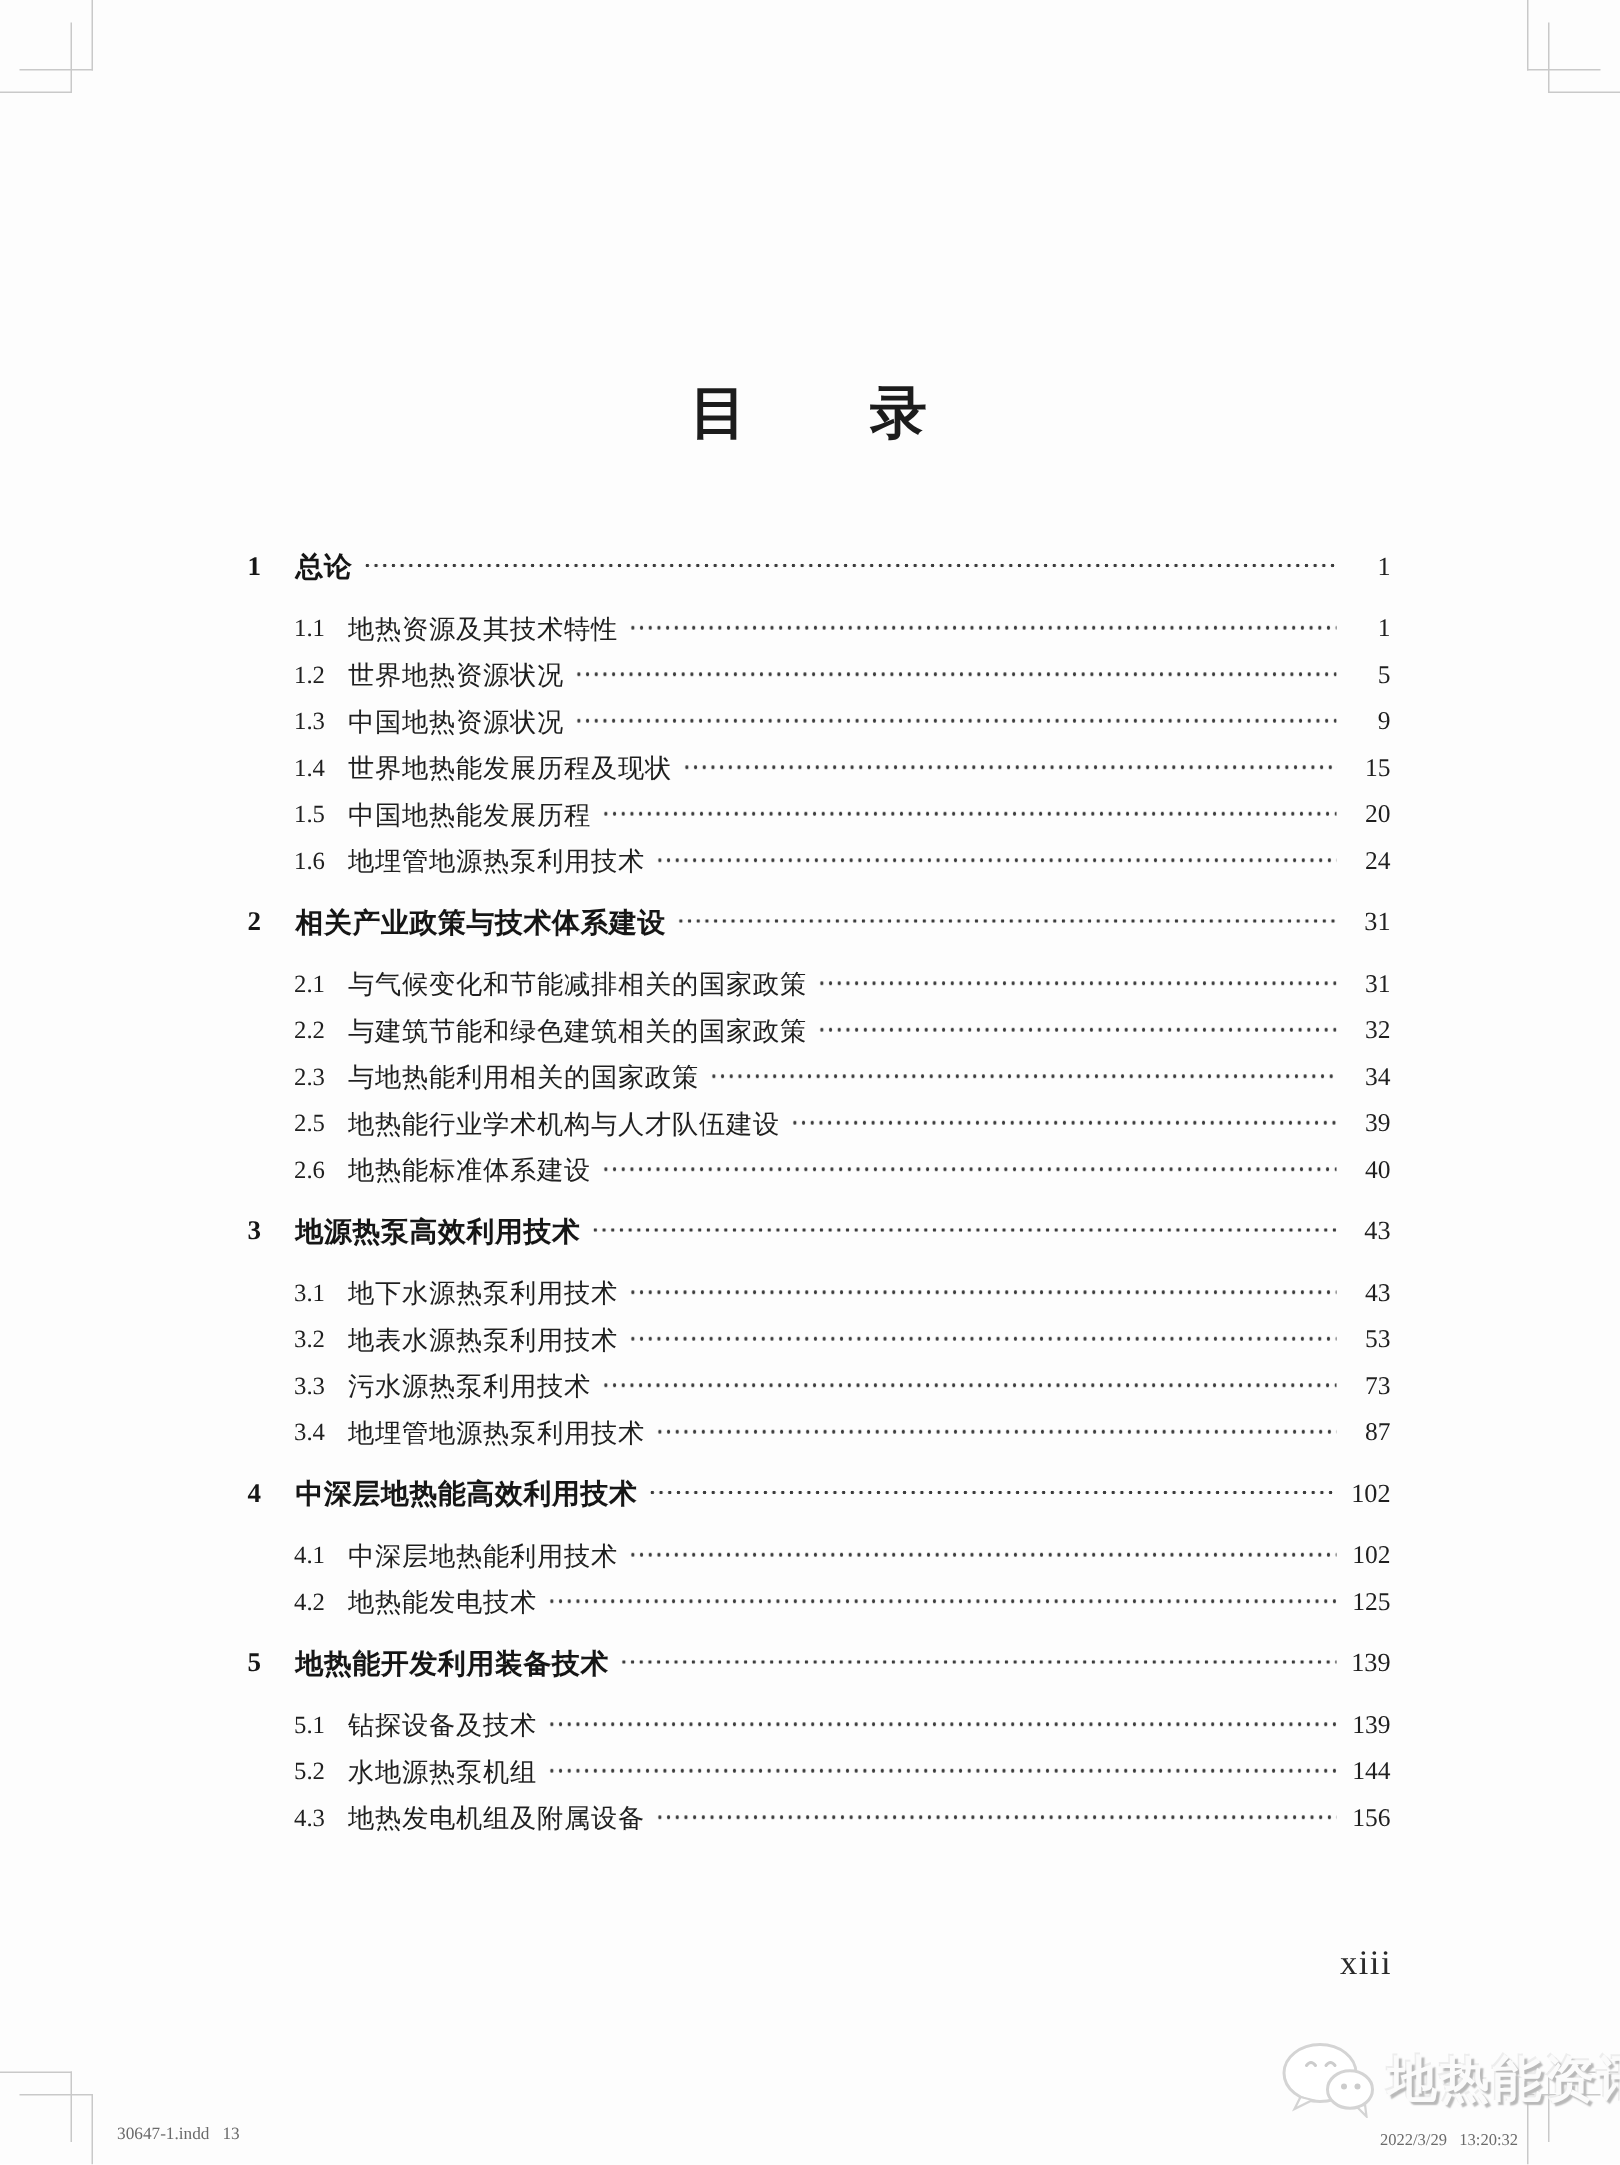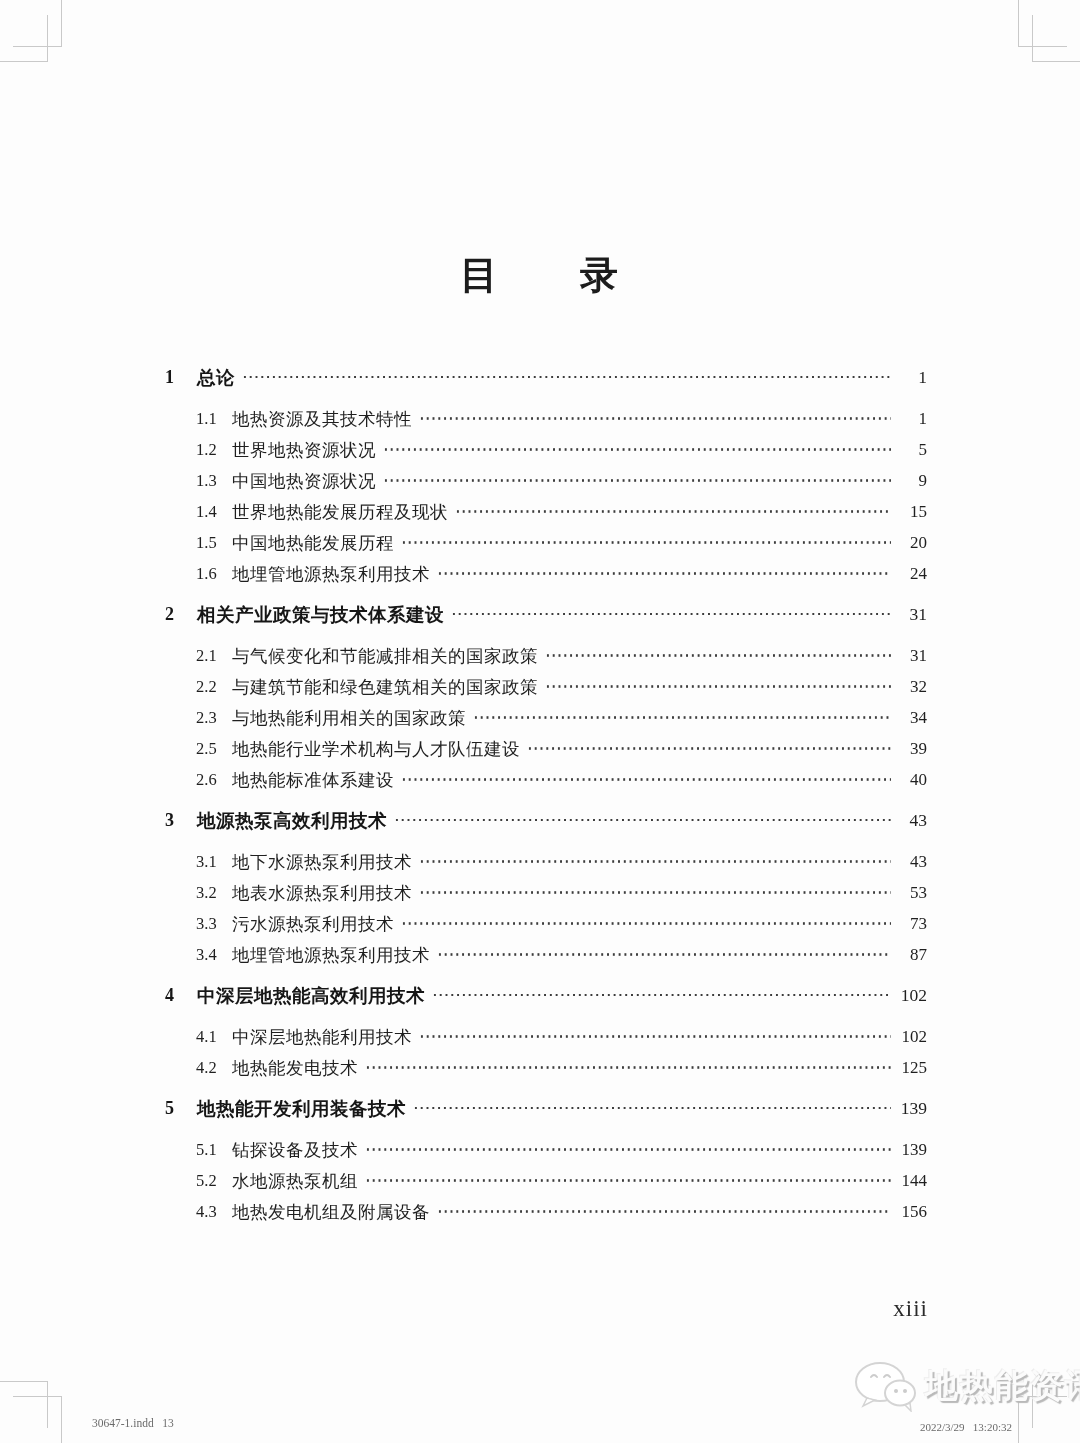--- a/index.html
+++ b/index.html
@@ -64,21 +64,21 @@
     font-size:17px; font-weight:normal; color:#1f1f1f;
   }
   .chapter-row .pg { font-size:17.5px; }
 
   .folio {
     position:absolute; right:152px; top:1296px;
     font-size:23px; color:#2a2a2a; letter-spacing:1px;
   }
   .print-info {
     position:absolute; left:78px; top:1417px;
-    font-size:11.5px; color:#6a6a6a; white-space:pre;margin-left:14px;
+    font-size:11.5px; color:#6a6a6a; white-space:pre;
   }
   .print-time {
     position:absolute; left:920px; top:1421px;
     font-size:11px; color:#6a6a6a; white-space:pre; z-index:4;
   }
 
   .watermark {
     position:absolute; left:853px; top:1360px;
     display:flex; align-items:center; z-index:3;
   }

